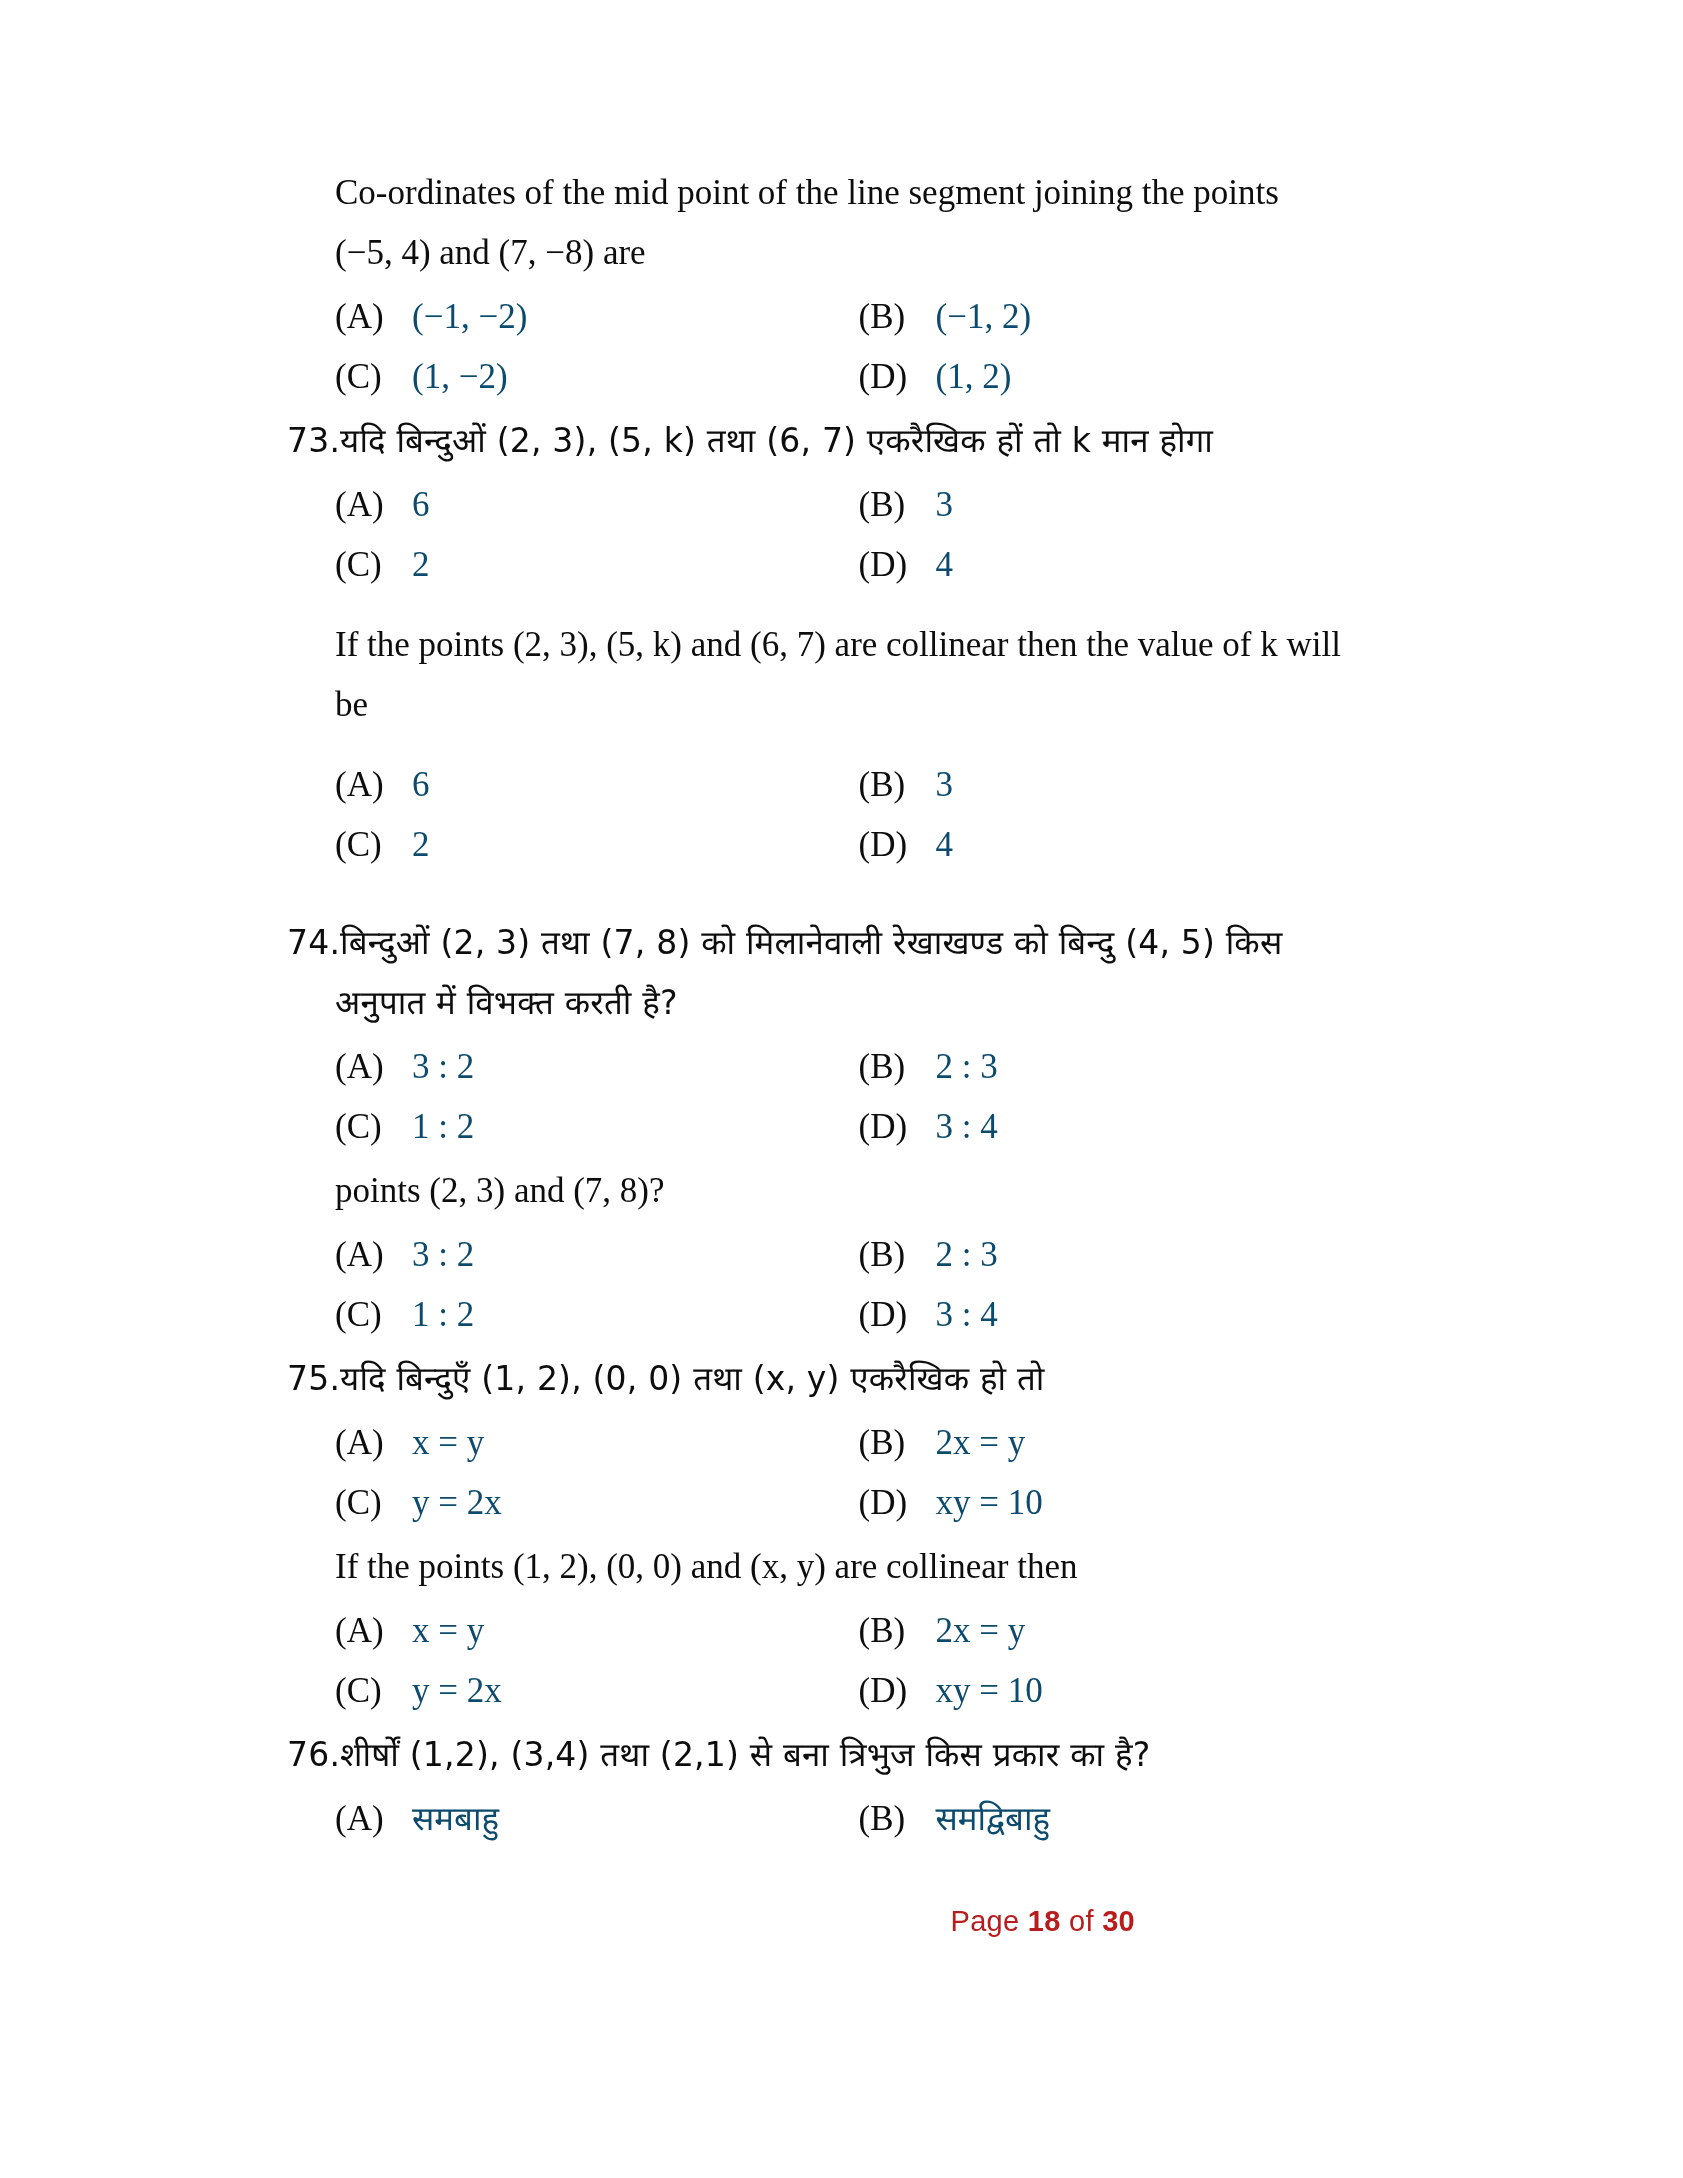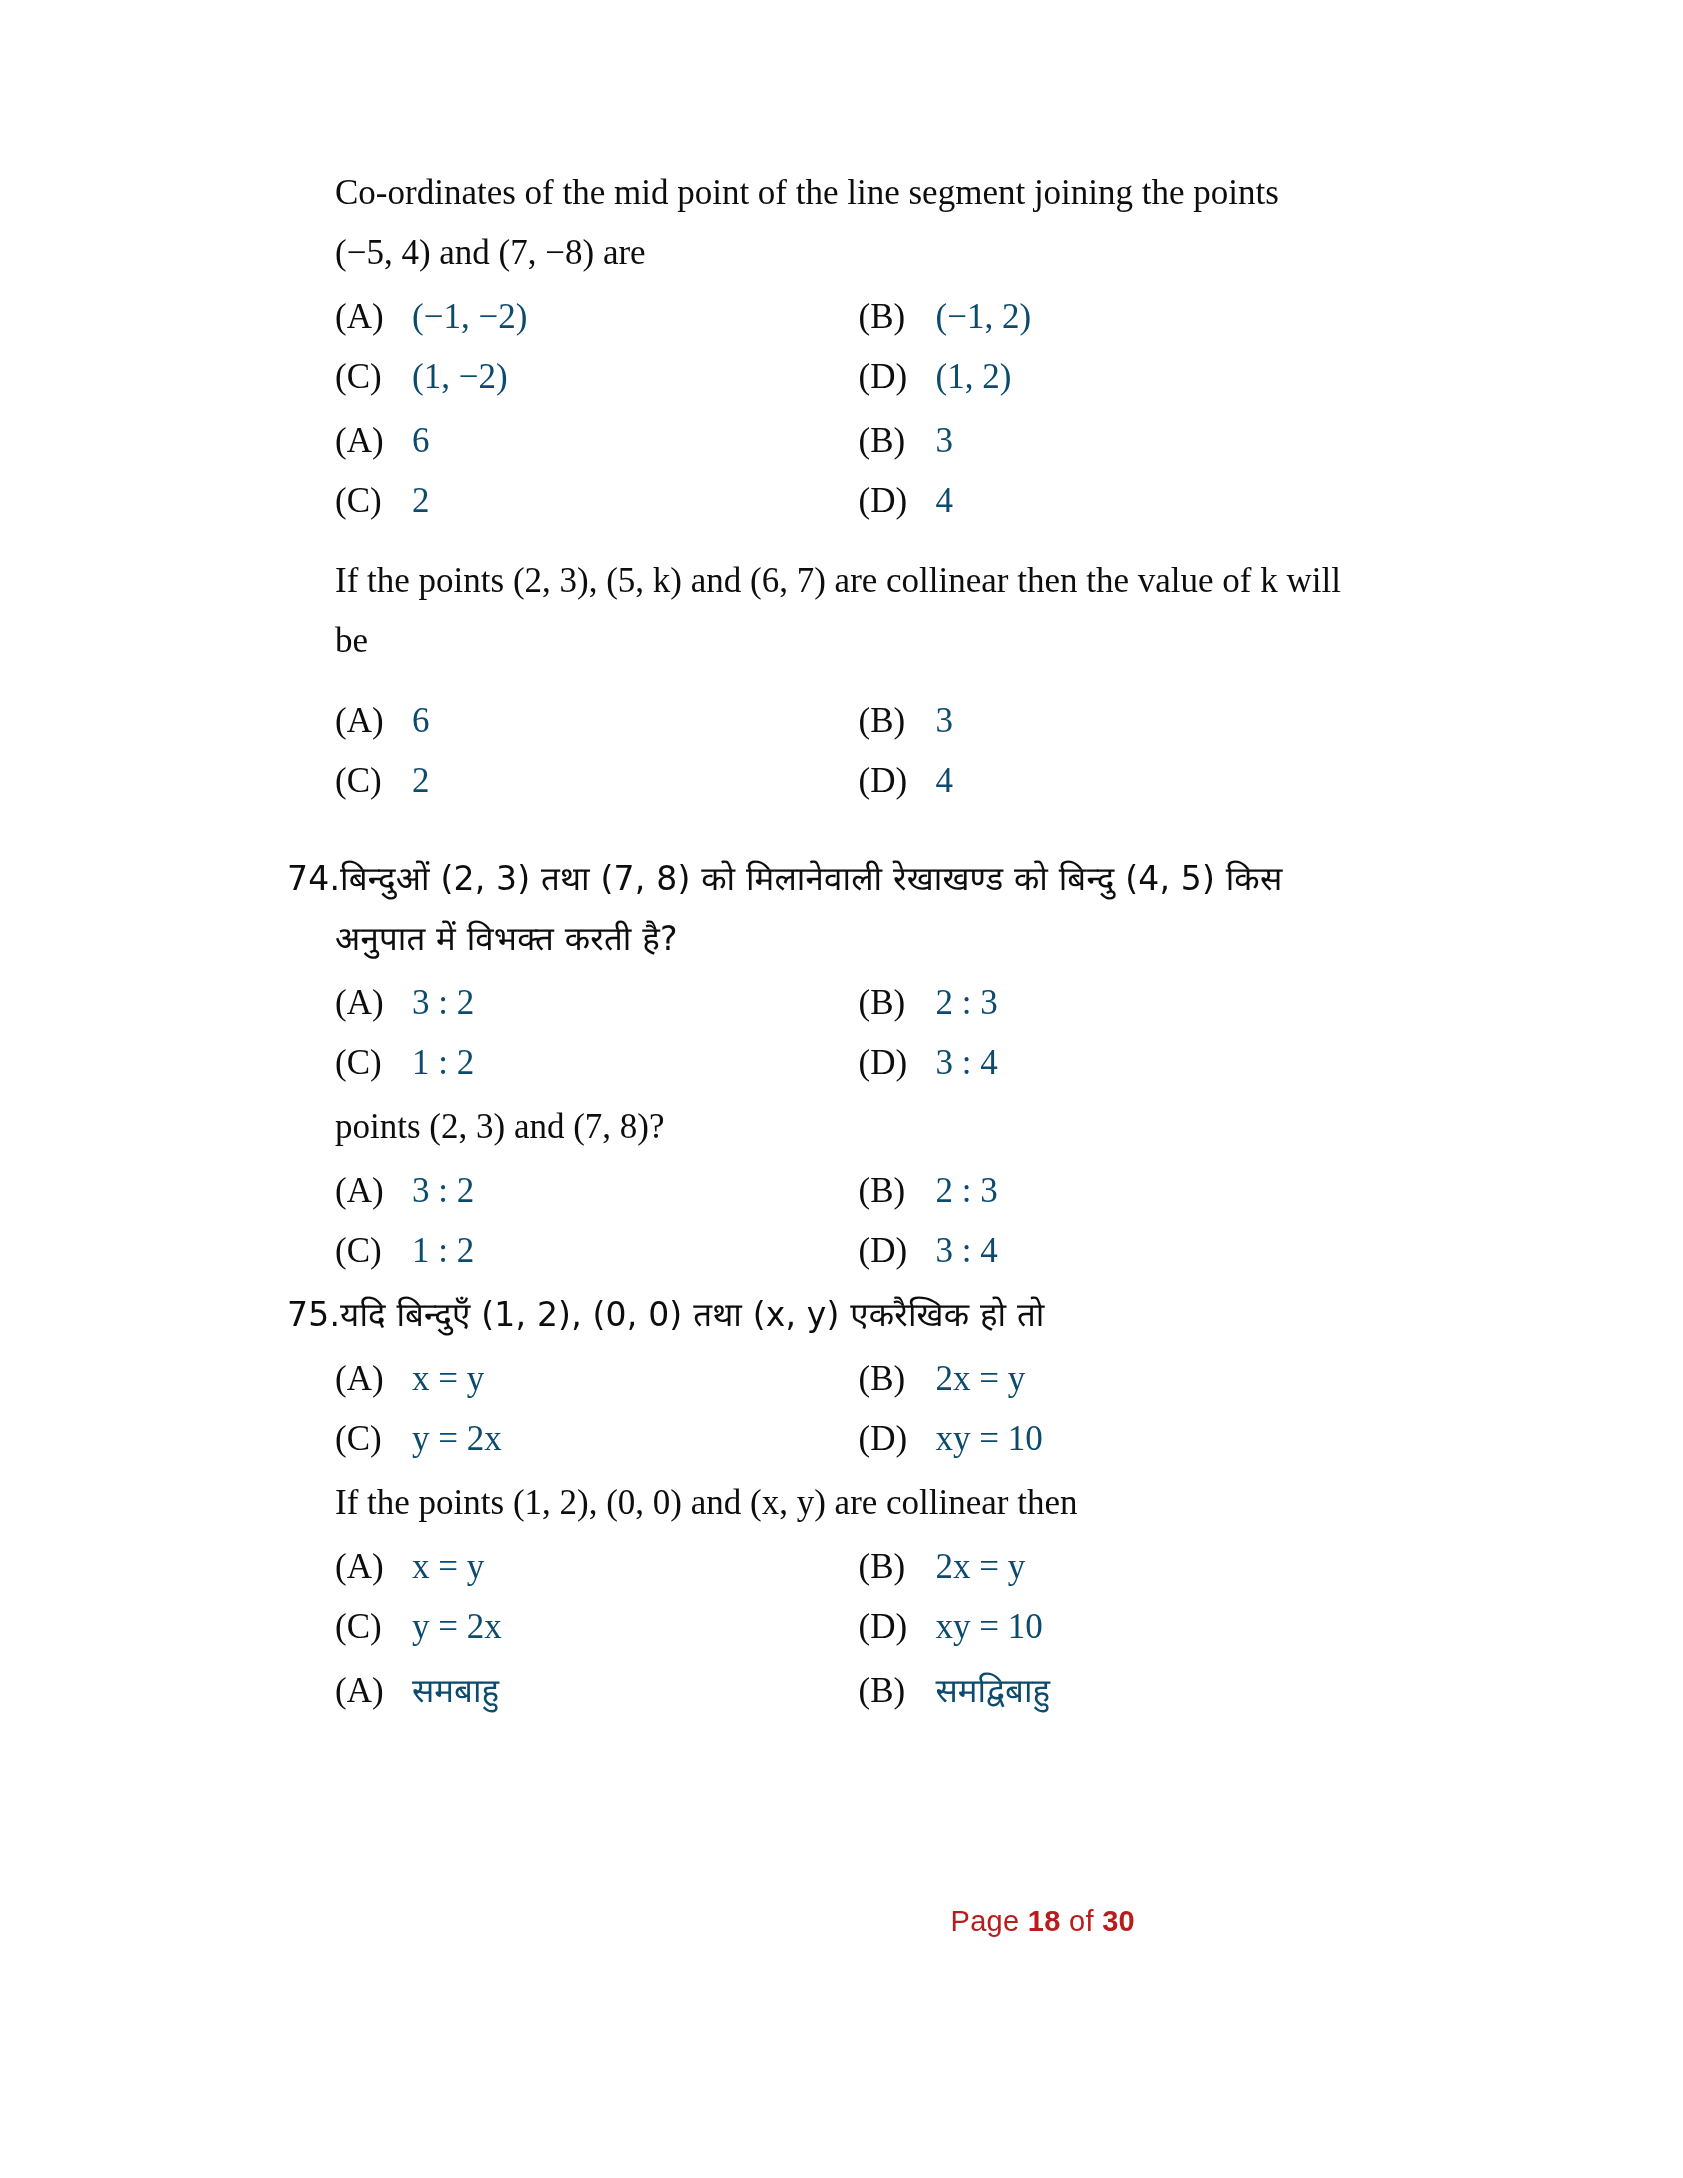--- a/index.html
+++ b/index.html
@@ -144,20 +144,21 @@
           </div>
           <div class="optcell right">
             <span class="optlabel">(D)</span>
             <span class="optval math">(1, 2)</span>
           </div>
         </div>
       </div>
     </div>
 
     <div class="question">
+      <div class="qline hi">73.यदि बिन्दुओं (2, 3), (5, k) तथा (6, 7) एकरैखिक हों तो k मान होगा</div>
 
       <div class="options">
         <div class="optrow">
           <div class="optcell left">
             <span class="optlabel">(A)</span>
             <span class="optval math">6</span>
           </div>
           <div class="optcell right">
             <span class="optlabel">(B)</span>
             <span class="optval math">3</span>
@@ -307,20 +308,21 @@
           </div>
           <div class="optcell right">
             <span class="optlabel">(D)</span>
             <span class="optval math">xy = 10</span>
           </div>
         </div>
       </div>
     </div>
 
     <div class="question">
+      <div class="qline hi">76.शीर्षों (1,2), (3,4) तथा (2,1) से बना त्रिभुज किस प्रकार का है?</div>
 
       <div class="options">
         <div class="optrow">
           <div class="optcell left">
             <span class="optlabel">(A)</span>
             <span class="optval hi">समबाहु</span>
           </div>
           <div class="optcell right">
             <span class="optlabel">(B)</span>
             <span class="optval hi">समद्विबाहु</span>

